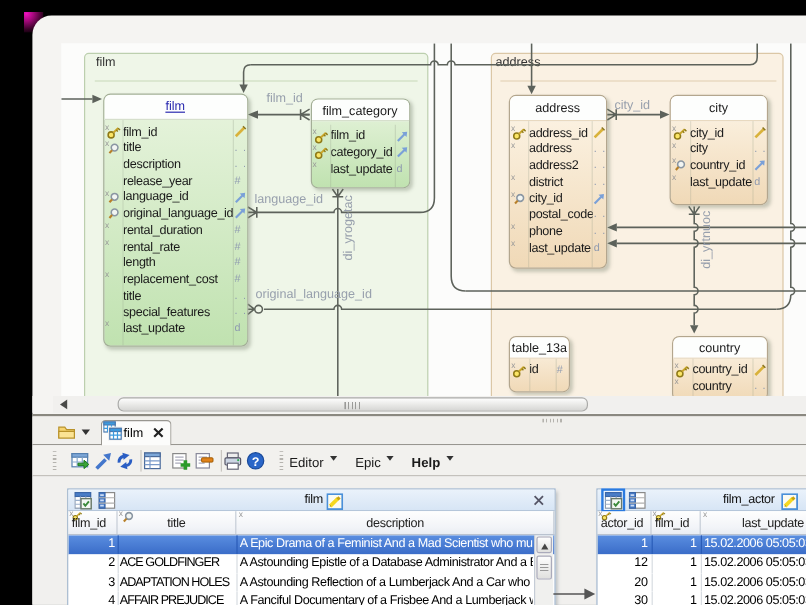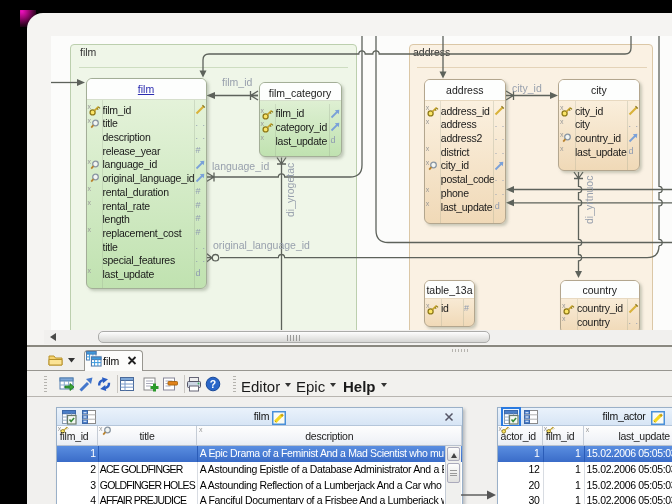--- a/index.html
+++ b/index.html
@@ -41,21 +41,21 @@
 #tabbar{position:absolute;left:27px;top:346.5px;width:645px;height:24px;background:#f0efec;}
 #tabline{position:absolute;left:27px;top:370px;width:645px;height:1px;background:#989690;}
 #tab{position:absolute;left:84px;top:349.5px;width:59px;height:22px;background:#fcfcfb;
  border:1px solid #989690;border-bottom:none;border-radius:4px 4px 0 0;}
 #grip2{position:absolute;left:452px;top:348.5px;width:17px;height:3px;
  background:repeating-linear-gradient(90deg,#b5b3ae 0,#b5b3ae 1px,transparent 1px,transparent 3px);}
 #toolbar{position:absolute;left:27px;top:371px;width:645px;height:26px;background:#f2f1ee;border-bottom:1px solid #b8b5b0;}
 .tsep{position:absolute;top:4px;width:1px;height:18px;background:#c9c6c1;}
 .tgrip{position:absolute;top:5px;width:3px;height:16px;
  background:repeating-linear-gradient(#b5b3ae 0,#b5b3ae 1px,transparent 1px,transparent 3px);}
-.mtxt{position:absolute;top:3px;font-size:15px;color:#1a1a1a;line-height:25px;}
+.mtxt{position:absolute;top:3px;font-size:11px;color:#1a1a1a;line-height:25px;}
 .mtxt:after{content:"";display:inline-block;margin-left:5px;vertical-align:2px;
  border:3.5px solid transparent;border-top:4px solid #333;}
 #bottom{position:absolute;left:27px;top:397px;width:645px;height:107px;background:#f1f0ee;}
 .panel{position:absolute;background:#fff;border:1px solid #9ab0c8;box-shadow:2px 2px 3px rgba(100,110,120,0.4);}
 .ptitle{position:absolute;left:0;top:0;right:0;height:18px;border-bottom:1px solid #b5c6da;
  background:linear-gradient(#eaf2fb,#d7e5f5);}
 .ptxt{position:absolute;top:2.5px;font-size:10.5px;color:#111;letter-spacing:-0.25px;}
 .phead{position:absolute;left:0;top:18px;right:0;height:20.5px;background:linear-gradient(#fefefe,#f2f4f8 70%,#e9edf3);
  border-bottom:1px solid #b9c2cf;font-size:10.5px;color:#222;}
 .hcell{position:absolute;top:0;height:100%;border-right:1px solid #c5ccd6;}
@@ -647,21 +647,21 @@
 <div style="position:absolute;left:140.2px;top:0.0px;width:1px;height:15.7px;background:#2a5cb8"></div>
         <div class="grow" style="top:15.7px">
 <div class="gcell num" style="left:0;width:41px;padding-right:2px">2</div>
 <div class="gcell" style="left:42px;width:98px;padding-left:1px;letter-spacing:-0.8px">ACE GOLDFINGER</div>
 <div class="gcell" style="left:141px;right:18px;padding-left:2px">A Astounding Epistle of a Database Administrator And a Explorer who must Find a Car in Ancient China</div>
 </div>
 <div style="position:absolute;left:41.2px;top:15.7px;width:1px;height:15.7px;background:#d8dce2"></div>
 <div style="position:absolute;left:140.2px;top:15.7px;width:1px;height:15.7px;background:#d8dce2"></div>
         <div class="grow" style="top:31.4px">
 <div class="gcell num" style="left:0;width:41px;padding-right:2px">3</div>
-<div class="gcell" style="left:42px;width:98px;padding-left:1px;letter-spacing:-0.8px">GOLDFINGER HOLES</div>
+<div class="gcell" style="left:42px;width:98px;padding-left:1px;letter-spacing:-0.8px">ADAPTATION HOLES</div>
 <div class="gcell" style="left:141px;right:18px;padding-left:2px">A Astounding Reflection of a Lumberjack And a Car who must Sink a Lumberjack in A Baloon Factory</div>
 </div>
 <div style="position:absolute;left:41.2px;top:31.4px;width:1px;height:15.7px;background:#d8dce2"></div>
 <div style="position:absolute;left:140.2px;top:31.4px;width:1px;height:15.7px;background:#d8dce2"></div>
         <div class="grow" style="top:47.099999999999994px">
 <div class="gcell num" style="left:0;width:41px;padding-right:2px">4</div>
 <div class="gcell" style="left:42px;width:98px;padding-left:1px;letter-spacing:-0.8px">AFFAIR PREJUDICE</div>
 <div class="gcell" style="left:141px;right:18px;padding-left:2px">A Fanciful Documentary of a Frisbee And a Lumberjack who must Chase a Monkey in A Shark Tank</div>
 </div>
 <div style="position:absolute;left:41.2px;top:47.099999999999994px;width:1px;height:15.7px;background:#d8dce2"></div>

